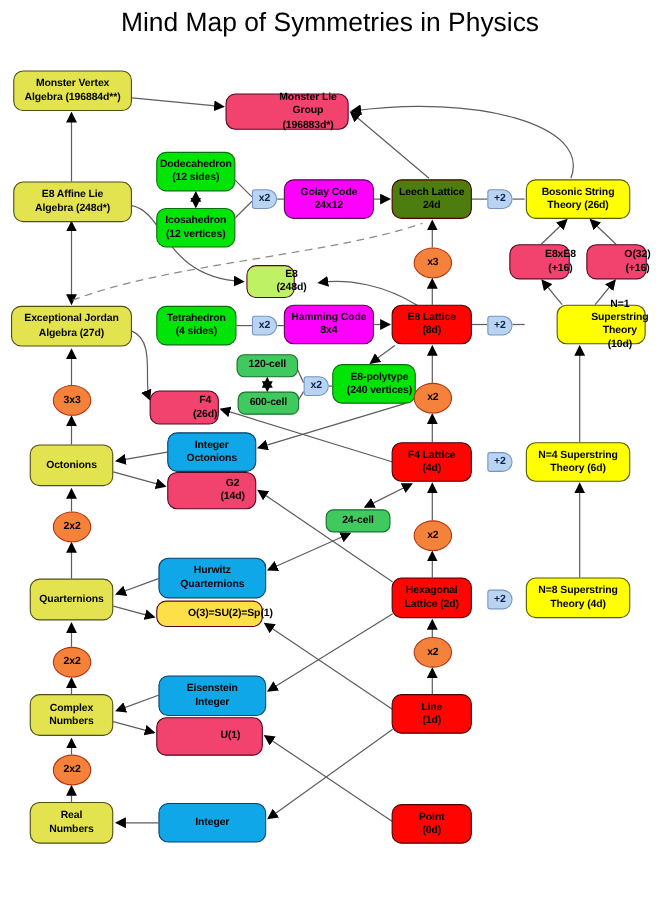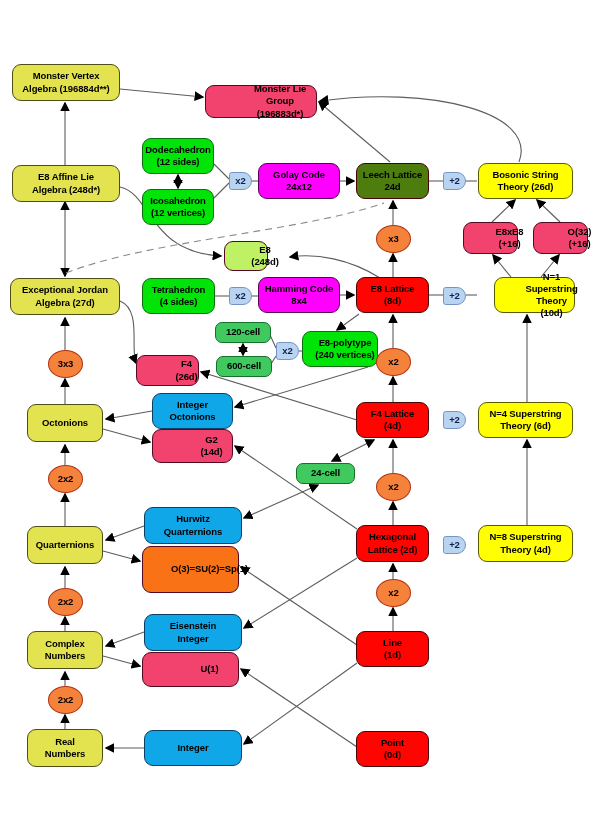--- a/index.html
+++ b/index.html
@@ -98,20 +98,21 @@
       <path d="M357,747 L241,669" fill="none" stroke="#5d5d5d" stroke-width="1.1" marker-end="url(#mEnd)"></path>
       <path d="M152,411 L106,419" fill="none" stroke="#5d5d5d" stroke-width="1.1" marker-end="url(#mEnd)"></path>
       <path d="M103,429 L150,442" fill="none" stroke="#5d5d5d" stroke-width="1.1" marker-end="url(#mEnd)"></path>
       <path d="M144,526 L106,540" fill="none" stroke="#5d5d5d" stroke-width="1.1" marker-end="url(#mEnd)"></path>
       <path d="M103,551 L140,561" fill="none" stroke="#5d5d5d" stroke-width="1.1" marker-end="url(#mEnd)"></path>
       <path d="M144,632 L106,646" fill="none" stroke="#5d5d5d" stroke-width="1.1" marker-end="url(#mEnd)"></path>
       <path d="M103,656 L140,666" fill="none" stroke="#5d5d5d" stroke-width="1.1" marker-end="url(#mEnd)"></path>
       <path d="M144,748 L106,748" fill="none" stroke="#5d5d5d" stroke-width="1.1" marker-end="url(#mEnd)"></path>
     </svg>
 
+  <div id="title">Mind Map of Symmetries in Physics</div>
 
   <div id="nodes">
       <div class="node rbox t-yellow_muted" style="left: 12px; top: 64px; width: 108px; height: 37px; background: rgb(227, 227, 79); border-color: rgb(78, 78, 22);">Monster Vertex
 Algebra (196884d**)</div>
       <div class="node rbox t-crimson" style="left: 205px; top: 85px; width: 112px; height: 33px; background: rgb(242, 66, 110); border-color: rgb(85, 9, 31);">Monster Lie Group
 (196883d*)</div>
       <div class="node rbox t-yellow_muted" style="left: 12px; top: 165px; width: 108px; height: 37px; background: rgb(227, 227, 79); border-color: rgb(78, 78, 22);">E8 Affine Lie
 Algebra (248d*)</div>
       <div class="node rbox t-green" style="left: 142px; top: 138px; width: 72px; height: 36px; background: rgb(0, 228, 7); border-color: rgb(10, 110, 10);">Dodecahedron
 (12 sides)</div>
@@ -135,21 +136,21 @@
       <div class="node rbox t-yellow_muted" style="left: 10px; top: 278px; width: 110px; height: 37px; background: rgb(227, 227, 79); border-color: rgb(78, 78, 22);">Exceptional Jordan
 Algebra (27d)</div>
       <div class="node rbox t-green" style="left: 142px; top: 278px; width: 73px; height: 36px; background: rgb(0, 228, 7); border-color: rgb(10, 110, 10);">Tetrahedron
 (4 sides)</div>
       <div class="node gate t-gate" style="left: 229px; top: 287px; width: 23px; height: 18px; background: rgb(185, 212, 241); border-color: rgb(118, 149, 198);">x2</div>
       <div class="node rbox t-magenta" style="left: 258px; top: 277px; width: 82px; height: 36px; background: rgb(255, 0, 255); border-color: rgb(92, 0, 87);">Hamming Code
 8x4</div>
       <div class="node rbox t-red" style="left: 356px; top: 277px; width: 73px; height: 36px; background: rgb(255, 4, 0); border-color: rgb(74, 3, 3);">E8 Lattice
 (8d)</div>
       <div class="node gate t-gate" style="left: 443px; top: 287px; width: 23px; height: 18px; background: rgb(185, 212, 241); border-color: rgb(118, 149, 198);">+2</div>
-      <div class="node rbox t-yellow_bright" style="left: 494px; top: 277px; width: 81px; height: 36px; background: rgb(255, 255, 0); border-color: rgb(90, 90, 0); padding-left: 36px;">N=1 Superstring
+      <div class="node rbox t-yellow_bright" style="left: 506px; top: 277px; width: 81px; height: 36px; background: rgb(255, 255, 0); border-color: rgb(90, 90, 0); padding-left: 36px;">N=1 Superstring
 Theory (10d)</div>
       <div class="node rbox t-green_mid" style="left: 215px; top: 322px; width: 56px; height: 21px; background: rgb(63, 201, 94); border-color: rgb(20, 112, 43);">120-cell</div>
       <div class="node rbox t-green_mid" style="left: 216px; top: 356px; width: 56px; height: 21px; background: rgb(63, 201, 94); border-color: rgb(20, 112, 43);">600-cell</div>
       <div class="node gate t-gate" style="left: 276px; top: 342px; width: 23px; height: 18px; background: rgb(185, 212, 241); border-color: rgb(118, 149, 198);">x2</div>
       <div class="node rbox t-green" style="left: 302px; top: 331px; width: 76px; height: 36px; background: rgb(0, 228, 7); border-color: rgb(10, 110, 10); padding-left: 12px;">E8-polytype
 (240 vertices)</div>
       <div class="node rbox t-crimson" style="left: 136px; top: 355px; width: 63px; height: 31px; background: rgb(242, 66, 110); border-color: rgb(85, 9, 31);">F4
 (26d)</div>
       <div class="node ellipse t-orange" style="left: 376px; top: 348px; width: 35px; height: 28px; background: rgb(245, 130, 59); border-color: rgb(177, 51, 18);">x2</div>
       <div class="node rbox t-blue" style="left: 152px; top: 393px; width: 81px; height: 36px; background: rgb(16, 167, 232); border-color: rgb(10, 63, 104);">Integer
@@ -161,21 +162,21 @@
       <div class="node rbox t-red" style="left: 356px; top: 402px; width: 73px; height: 36px; background: rgb(255, 4, 0); border-color: rgb(74, 3, 3);">F4 Lattice
 (4d)</div>
       <div class="node gate t-gate" style="left: 443px; top: 411px; width: 23px; height: 18px; background: rgb(185, 212, 241); border-color: rgb(118, 149, 198);">+2</div>
       <div class="node rbox t-yellow_bright" style="left: 478px; top: 402px; width: 95px; height: 36px; background: rgb(255, 255, 0); border-color: rgb(90, 90, 0);">N=4 Superstring
 Theory (6d)</div>
       <div class="node rbox t-green_mid" style="left: 296px; top: 463px; width: 59px; height: 21px; background: rgb(63, 201, 94); border-color: rgb(20, 112, 43);">24-cell</div>
       <div class="node ellipse t-orange" style="left: 376px; top: 473px; width: 35px; height: 28px; background: rgb(245, 130, 59); border-color: rgb(177, 51, 18);">x2</div>
       <div class="node rbox t-blue" style="left: 144px; top: 507px; width: 98px; height: 37px; background: rgb(16, 167, 232); border-color: rgb(10, 63, 104);">Hurwitz
 Quarternions</div>
       <div class="node rbox t-yellow_muted" style="left: 27px; top: 526px; width: 76px; height: 38px; background: rgb(227, 227, 79); border-color: rgb(78, 78, 22);">Quarternions</div>
-      <div class="node rbox t-crimson" style="left: 142px; top: 546px; width: 97px; height: 47px; background: #f97316; border-color: rgb(85, 9, 31);">O(3)=SU(2)=Sp(1)</div>
+      <div class="node rbox t-crimson" style="left: 142px; top: 546px; width: 97px; height: 24px; background: #fde047; border-color: rgb(85, 9, 31);">O(3)=SU(2)=Sp(1)</div>
       <div class="node rbox t-red" style="left: 356px; top: 525px; width: 73px; height: 37px; background: rgb(255, 4, 0); border-color: rgb(74, 3, 3);">Hexagonal
 Lattice (2d)</div>
       <div class="node gate t-gate" style="left: 443px; top: 536px; width: 23px; height: 18px; background: rgb(185, 212, 241); border-color: rgb(118, 149, 198);">+2</div>
       <div class="node rbox t-yellow_bright" style="left: 478px; top: 525px; width: 95px; height: 37px; background: rgb(255, 255, 0); border-color: rgb(90, 90, 0);">N=8 Superstring
 Theory (4d)</div>
       <div class="node ellipse t-orange" style="left: 48px; top: 465px; width: 35px; height: 28px; background: rgb(245, 130, 59); border-color: rgb(177, 51, 18);">2x2</div>
       <div class="node ellipse t-orange" style="left: 376px; top: 579px; width: 35px; height: 28px; background: rgb(245, 130, 59); border-color: rgb(177, 51, 18);">x2</div>
       <div class="node rbox t-blue" style="left: 144px; top: 614px; width: 98px; height: 37px; background: rgb(16, 167, 232); border-color: rgb(10, 63, 104);">Eisenstein
 Integer</div>
       <div class="node rbox t-yellow_muted" style="left: 27px; top: 631px; width: 76px; height: 38px; background: rgb(227, 227, 79); border-color: rgb(78, 78, 22);">Complex

